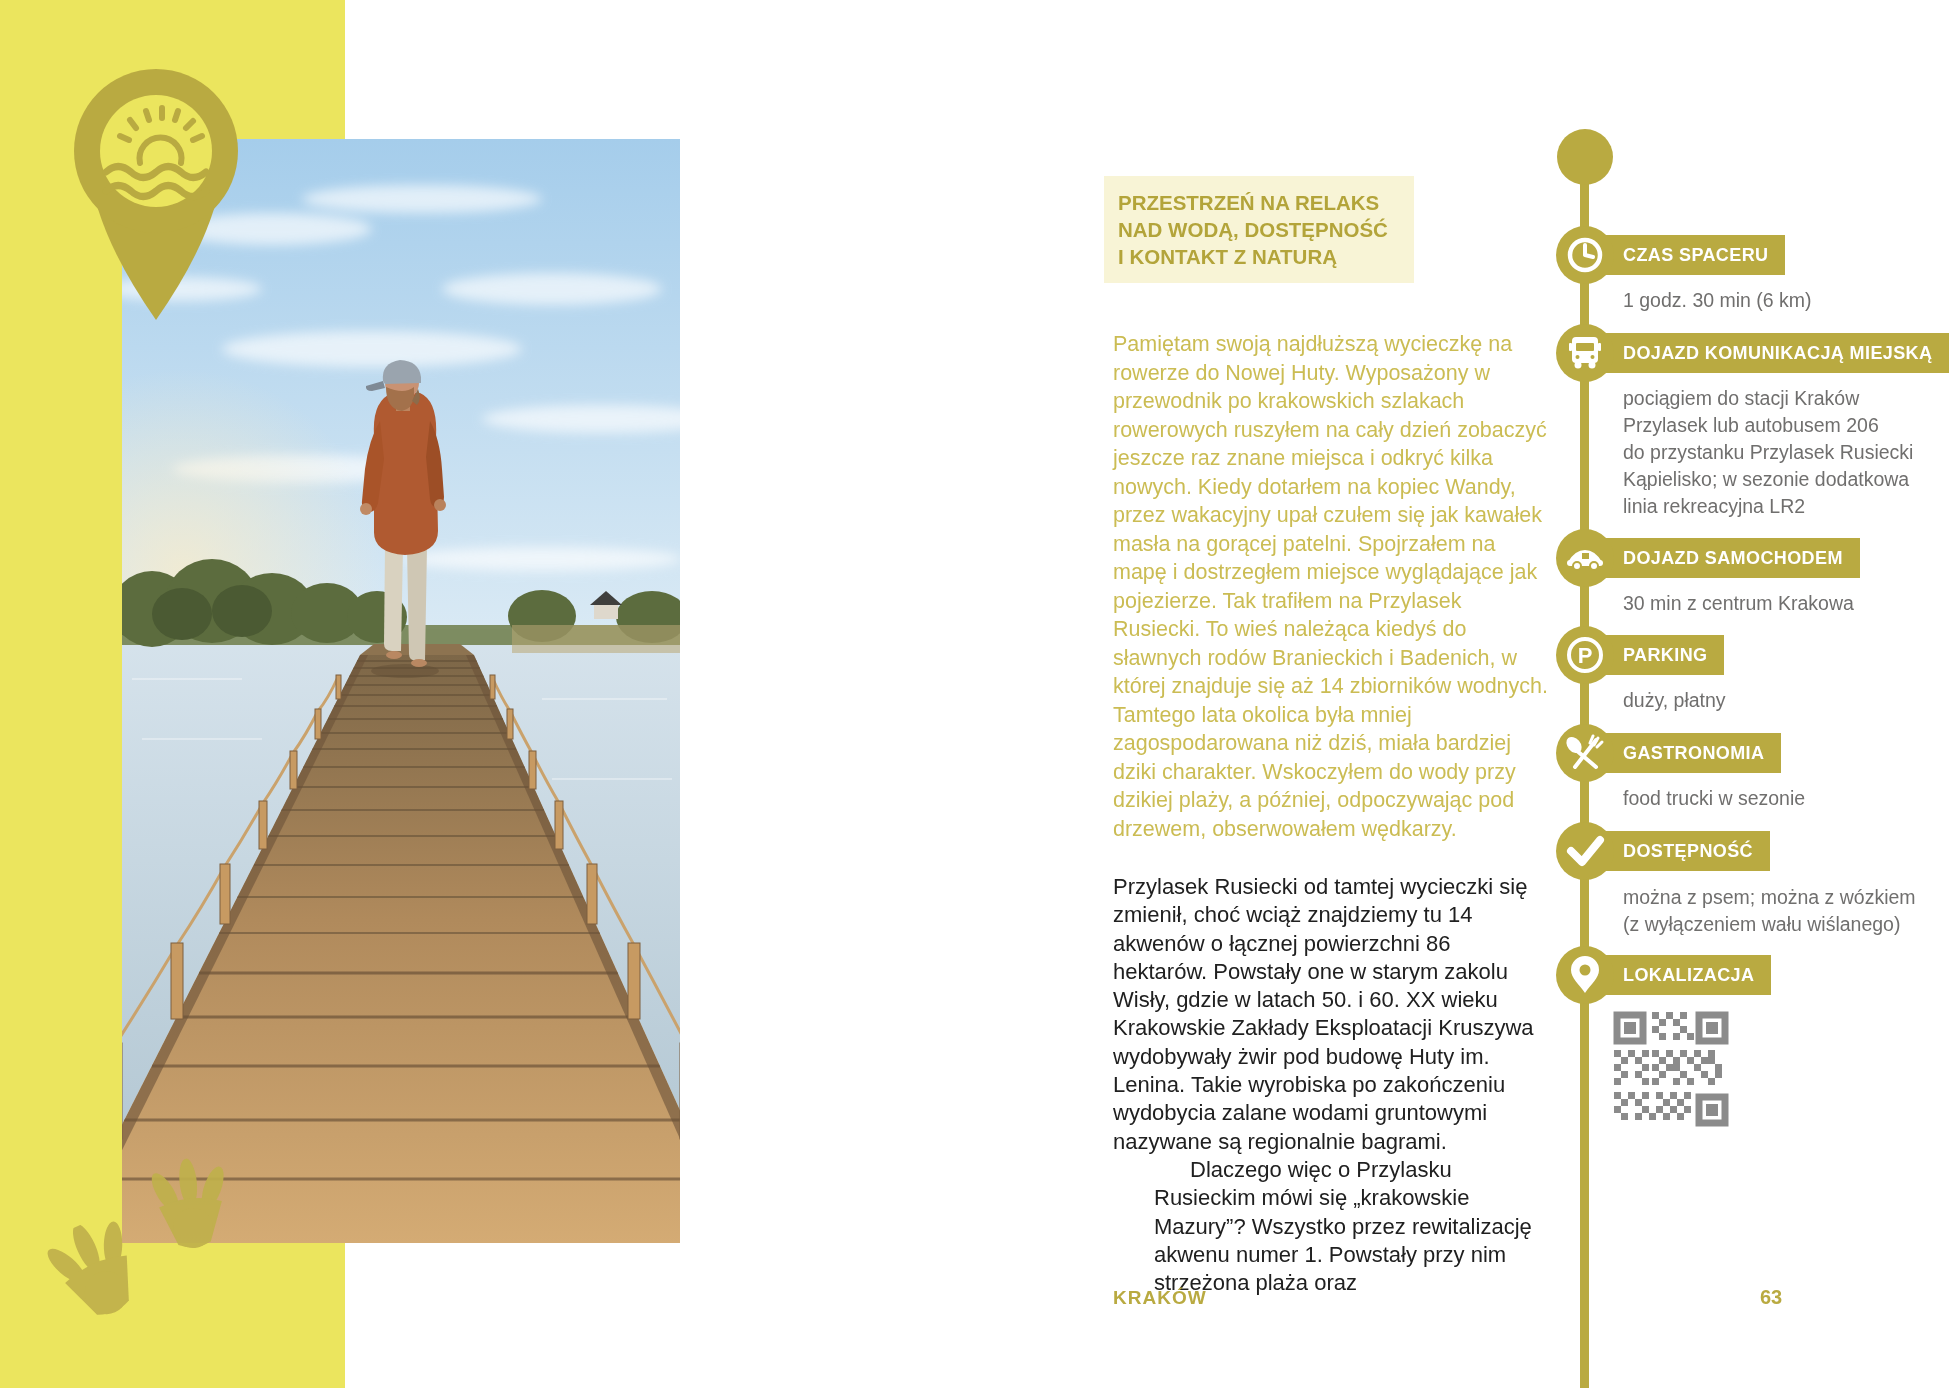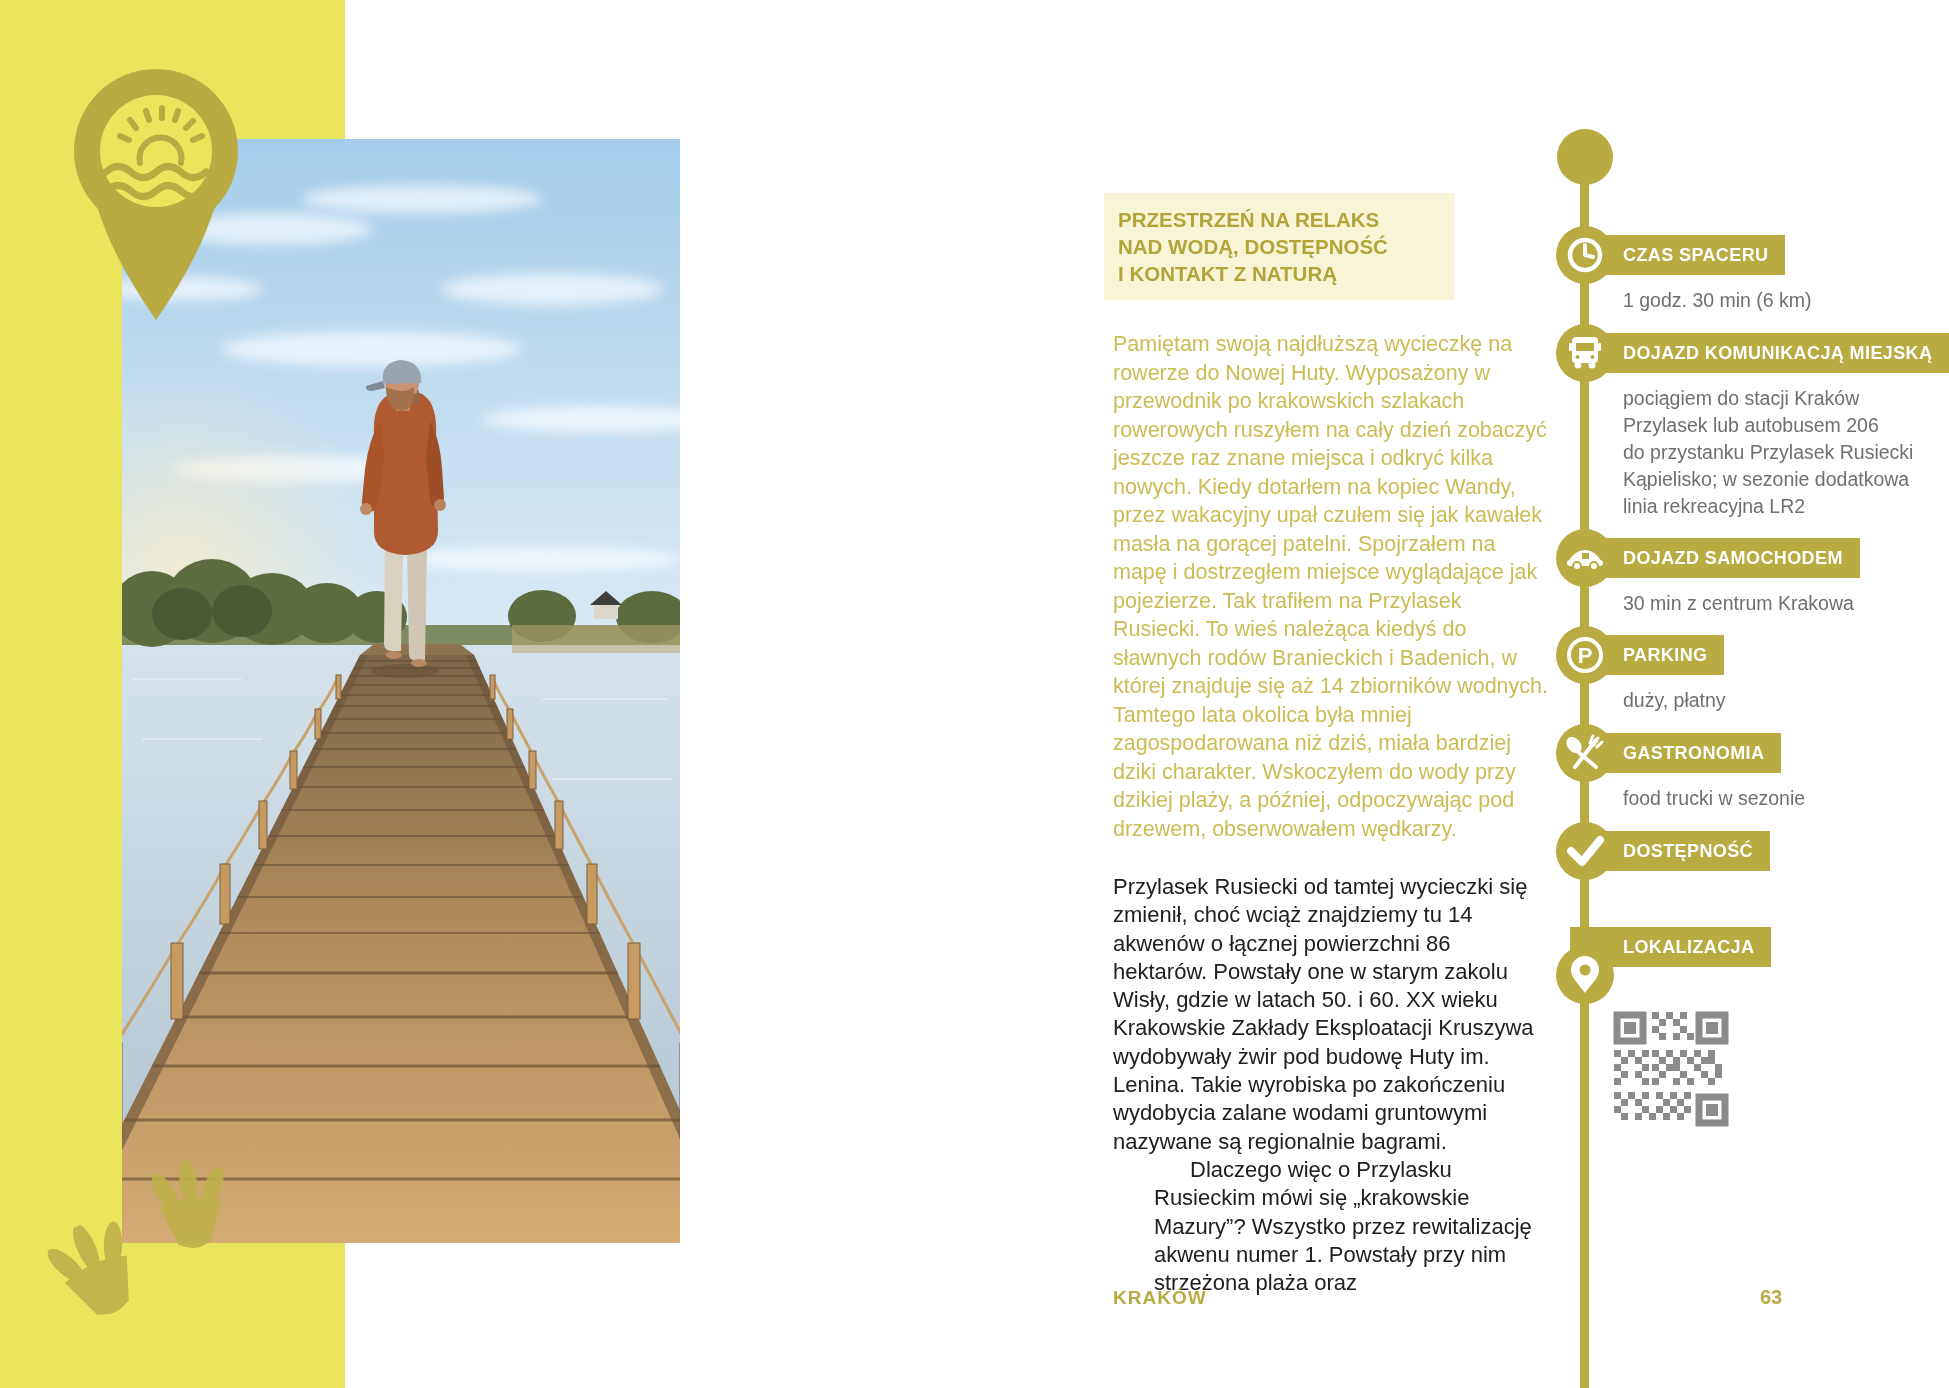--- a/index.html
+++ b/index.html
@@ -13,21 +13,21 @@
 
   .pin-badge{position:absolute;left:73px;top:68px;width:166px;height:254px;}
   .footprint{position:absolute;}
   .fp1{left:148px;top:1158px;width:86px;height:102px;transform:rotate(-6deg);}
   .fp2{left:52px;top:1222px;width:92px;height:104px;transform:rotate(-24deg);}
 
   
   .title{position:absolute;left:1113px;top:104px;margin:0;
          font-family:"Liberation Serif",serif;font-size:37px;font-weight:600;
          letter-spacing:3px;color:#c4b248;white-space:nowrap;}
-  .subtitle-box{position:absolute;left:1104px;top:193px;width:350px;box-sizing:border-box;
+  .subtitle-box{position:absolute;left:1104px;top:176px;width:310px;box-sizing:border-box;
          background:#f8f4d6;padding:13px 10px 13px 14px;}
   .subtitle-box div{font-size:20.5px;font-weight:bold;line-height:27px;color:#b3a43a;}
   .intro{position:absolute;left:1113px;top:330px;width:437px;margin:0;
          font-size:21.5px;line-height:28.5px;color:#cbbc53;}
   .bodytext{position:absolute;left:1113px;top:873px;width:437px;margin:0;
          font-size:22px;line-height:28.3px;color:#202020;}
   .bodytext p{margin:0;}
   .bodytext p.indent{text-indent:36px;margin-left:41px;}
   .footer-loc{position:absolute;left:1113px;top:1287px;font-size:19px;font-weight:bold;
          letter-spacing:1px;color:#b9aa41;}
@@ -305,22 +305,26 @@
     </svg>
   </div>
   <div class="detail" style="top:785px">food trucki w sezonie</div>
 
   <div class="info-bar" style="top:831px">DOSTĘPNOŚĆ</div>
   <div class="icon-circle" style="top:822px">
     <svg width="58" height="58" viewBox="0 0 58 58">
       <polyline points="15,29 26,40 44,18" fill="none" stroke="#ffffff" stroke-width="8" stroke-linecap="round" stroke-linejoin="round"></polyline>
     </svg>
   </div>
-
-  <div class="info-bar" style="top:927px">LOKALIZACJA</div>
+  <div class="detail" style="top:884px">
+    <div>można z psem; można z wózkiem</div>
+    <div>(z wyłączeniem wału wiślanego)</div>
+  </div>
+
+  <div class="info-bar" style="top:955px">LOKALIZACJA</div>
   <div class="icon-circle" style="top:946px">
     <svg width="58" height="58" viewBox="0 0 58 58">
       <path d="M29,47 C23,38 15,32 15,24 A14,14 0 1 1 43,24 C43,32 35,38 29,47 Z" fill="#ffffff"></path>
       <circle cx="29" cy="24" r="5.5" fill="#b9aa41"></circle>
     </svg>
   </div>
 
   <div class="qr">
     <svg width="122" height="122" viewBox="0 0 122 122">
       <g fill="none" stroke="#8b8b8b" stroke-width="7">

